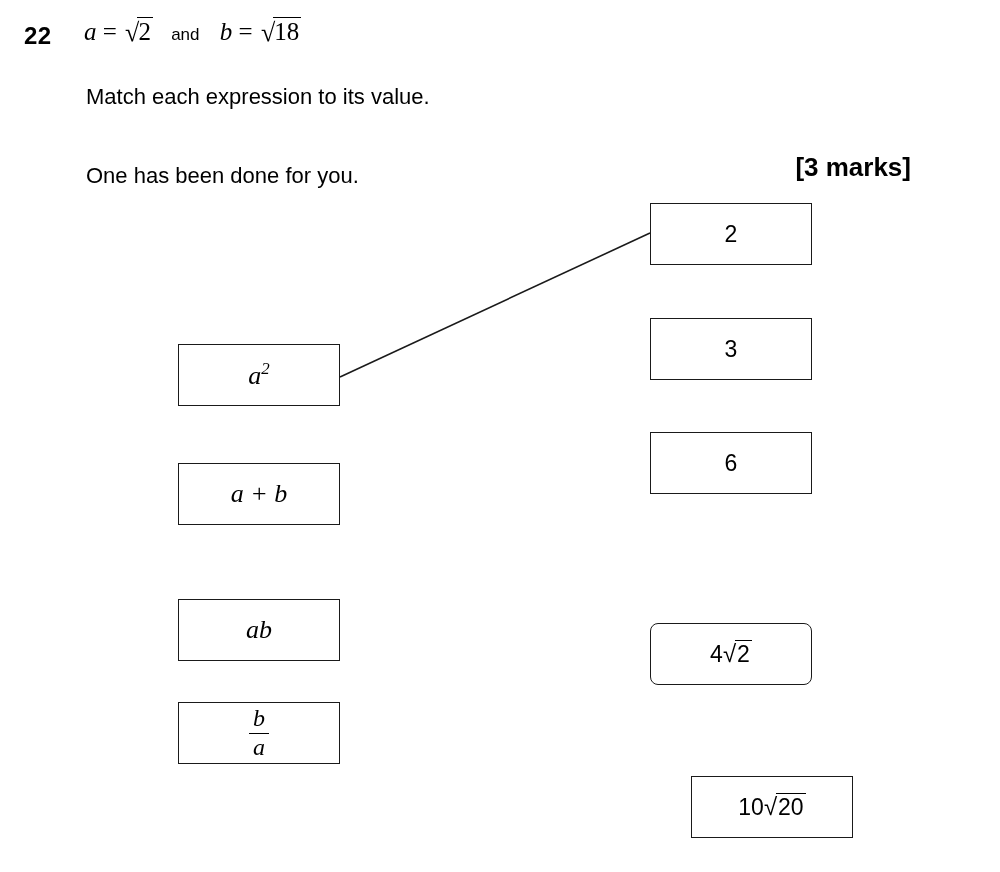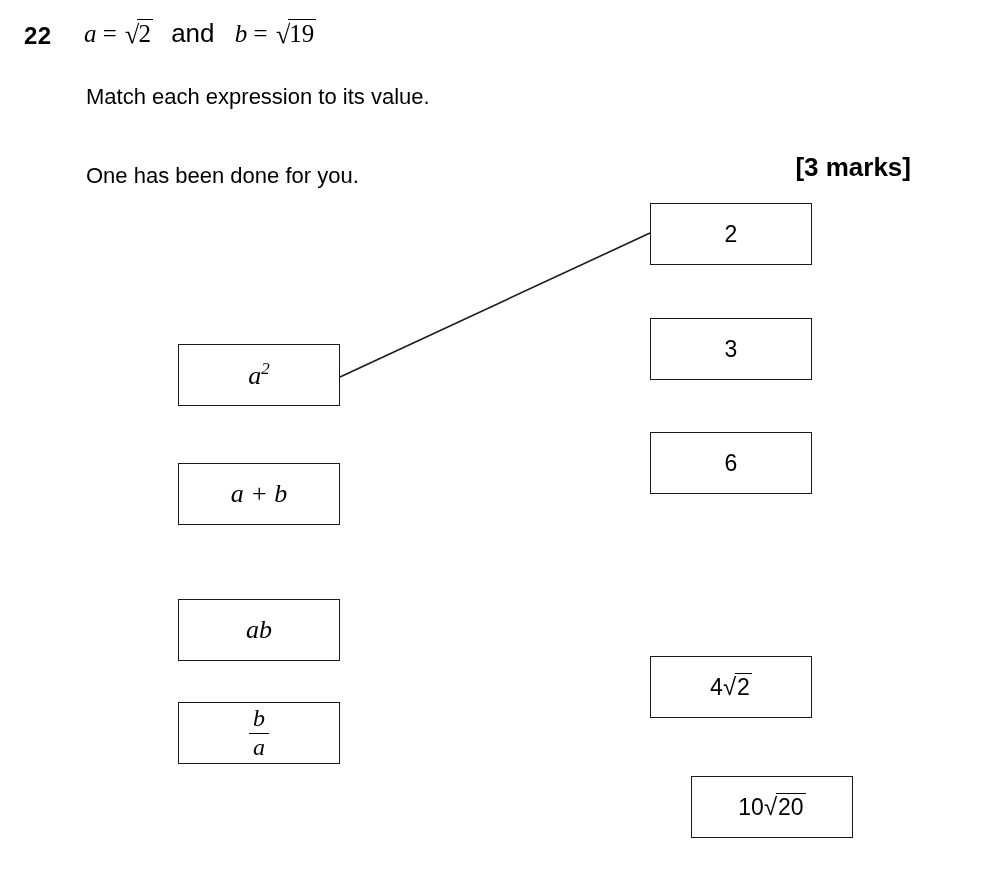--- a/index.html
+++ b/index.html
@@ -33,21 +33,21 @@
     top: 18px;
     font-family: "Liberation Serif", serif;
     font-size: 25px;
     white-space: nowrap;
   }
   .given-line .var {
     font-style: italic;
   }
   .given-line .and {
     font-family: "Liberation Sans", sans-serif;
-    font-size: 26px;
+    font-size: 17px;
     font-style: normal;
     padding: 0 14px 0 12px;
   }
   .radical {
     display: inline-block;
     position: relative;
     padding-left: 2px;
   }
   .radical .sign {
     font-size: 26px;
@@ -158,21 +158,21 @@
   <div class="given-line">
     <span class="var">a</span>
     <span>=</span>
     <span class="radical">
       <span class="sign">√</span><span class="rad-body">2</span>
     </span>
     <span class="and">and</span>
     <span class="var">b</span>
     <span>=</span>
     <span class="radical">
-      <span class="sign">√</span><span class="rad-body">19</span>
+      <span class="sign">√</span><span class="rad-body">18</span>
     </span>
   </div>
 
   <div class="instr instr-1">Match each expression to its value.</div>
   <div class="instr instr-2">One has been done for you.</div>
 
   <div class="marks">[3 marks]</div>
 
   <svg class="connector-layer" viewBox="0 0 1000 872">
     <line x1="340" y1="377" x2="650" y2="233" stroke="#1a1a1a" stroke-width="1.6" fill="none"></line>
@@ -203,21 +203,21 @@
 
   <div class="box right-box" style="left:650px; top:318px;">
     <span>3</span>
   </div>
 
   <div class="box right-box" style="left:650px; top:432px;">
     <span>6</span>
   </div>
 
 
-  <div class="box right-box surd" style="left:650px; top:656px;">
+  <div class="box right-box surd" style="left:650px; top:623px;border-radius:8px;">
     <span><span>4</span><span class="surd-inline"><span class="s-sign">√</span><span class="s-body">2</span></span></span>
   </div>
 
   <div class="box right-box surd" style="left:650px; top:776px;margin-left:41px;">
     <span><span>10</span><span class="surd-inline"><span class="s-sign">√</span><span class="s-body">20</span></span></span>
   </div>
 
 </div>
 
 </body></html>

